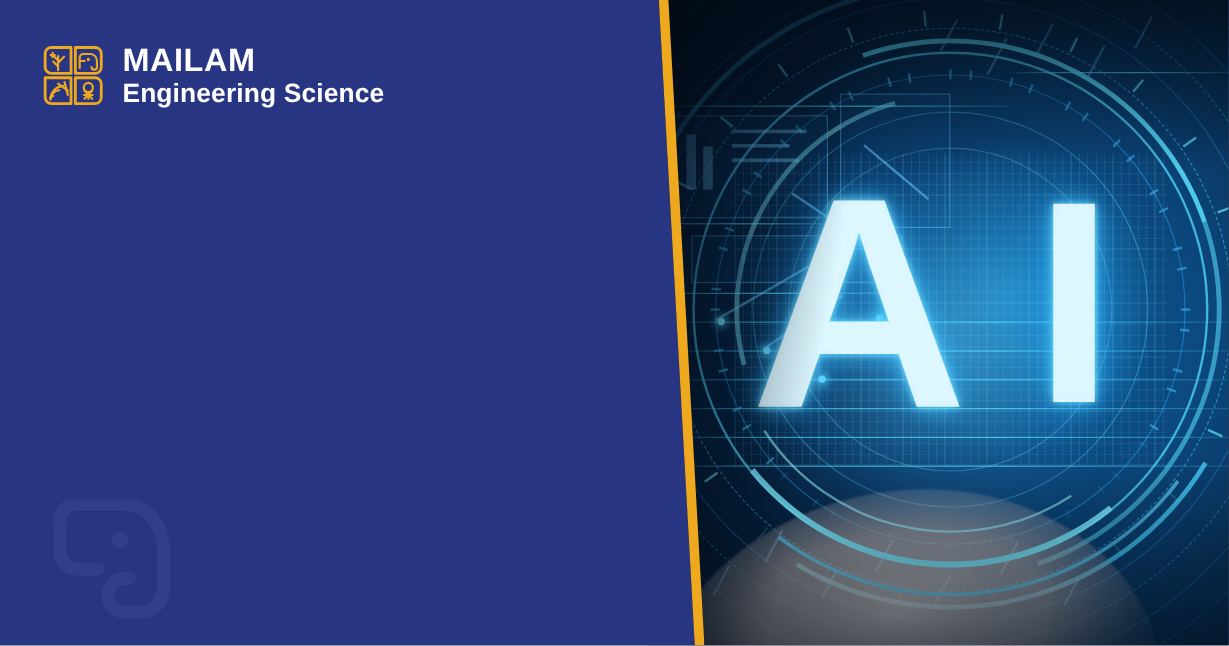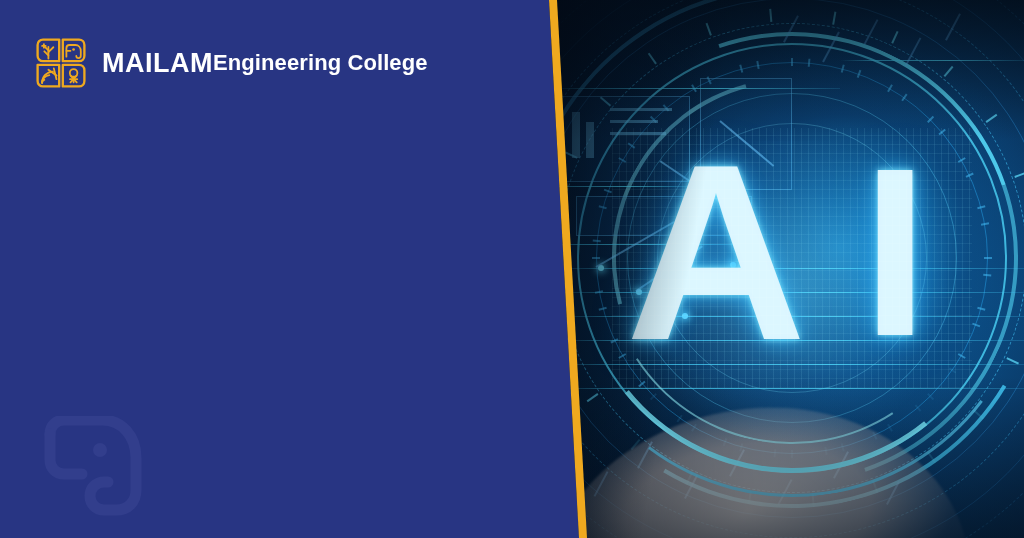--- a/index.html
+++ b/index.html
@@ -181,21 +181,21 @@
   }
 
   
   .logo-block{
     position:absolute;
     left:34px; top:36px;
     display:flex; align-items:center; gap:14px;
     z-index:8;
   }
   .logo-mark{ width:54px; height:54px; flex:0 0 auto; }
-  .logo-words{ display:flex; flex-direction:row; }
+  .logo-words{ display:flex; flex-direction:column; }
   .logo-line1{
     color:#ffffff; font-weight:bold; font-size:27px;
     letter-spacing:.5px; line-height:1.05;
   }
   .logo-line2{
     color:#ffffff; font-weight:bold; font-size:22px;
     letter-spacing:.1px; line-height:1.15; margin-top:1px;
   }
 
   
@@ -414,18 +414,18 @@
       <g fill="none" stroke="#EFA91F" stroke-width="2" stroke-linecap="round">
         <circle cx="44" cy="41" r="4.2"></circle>
         <path d="M44 45.5 L44 51.5"></path>
         <path d="M40 48 L48 48"></path>
         <path d="M40.5 44 L47.5 51.5"></path>
         <path d="M47.5 44 L40.5 51.5"></path>
       </g>
     </svg>
     <div class="logo-words">
       <div class="logo-line1">MAILAM</div>
-      <div class="logo-line2">Engineering College</div>
+      <div class="logo-line2">Engineering Science</div>
     </div>
   </div>
 
 
 </div>
 
 </body></html>

